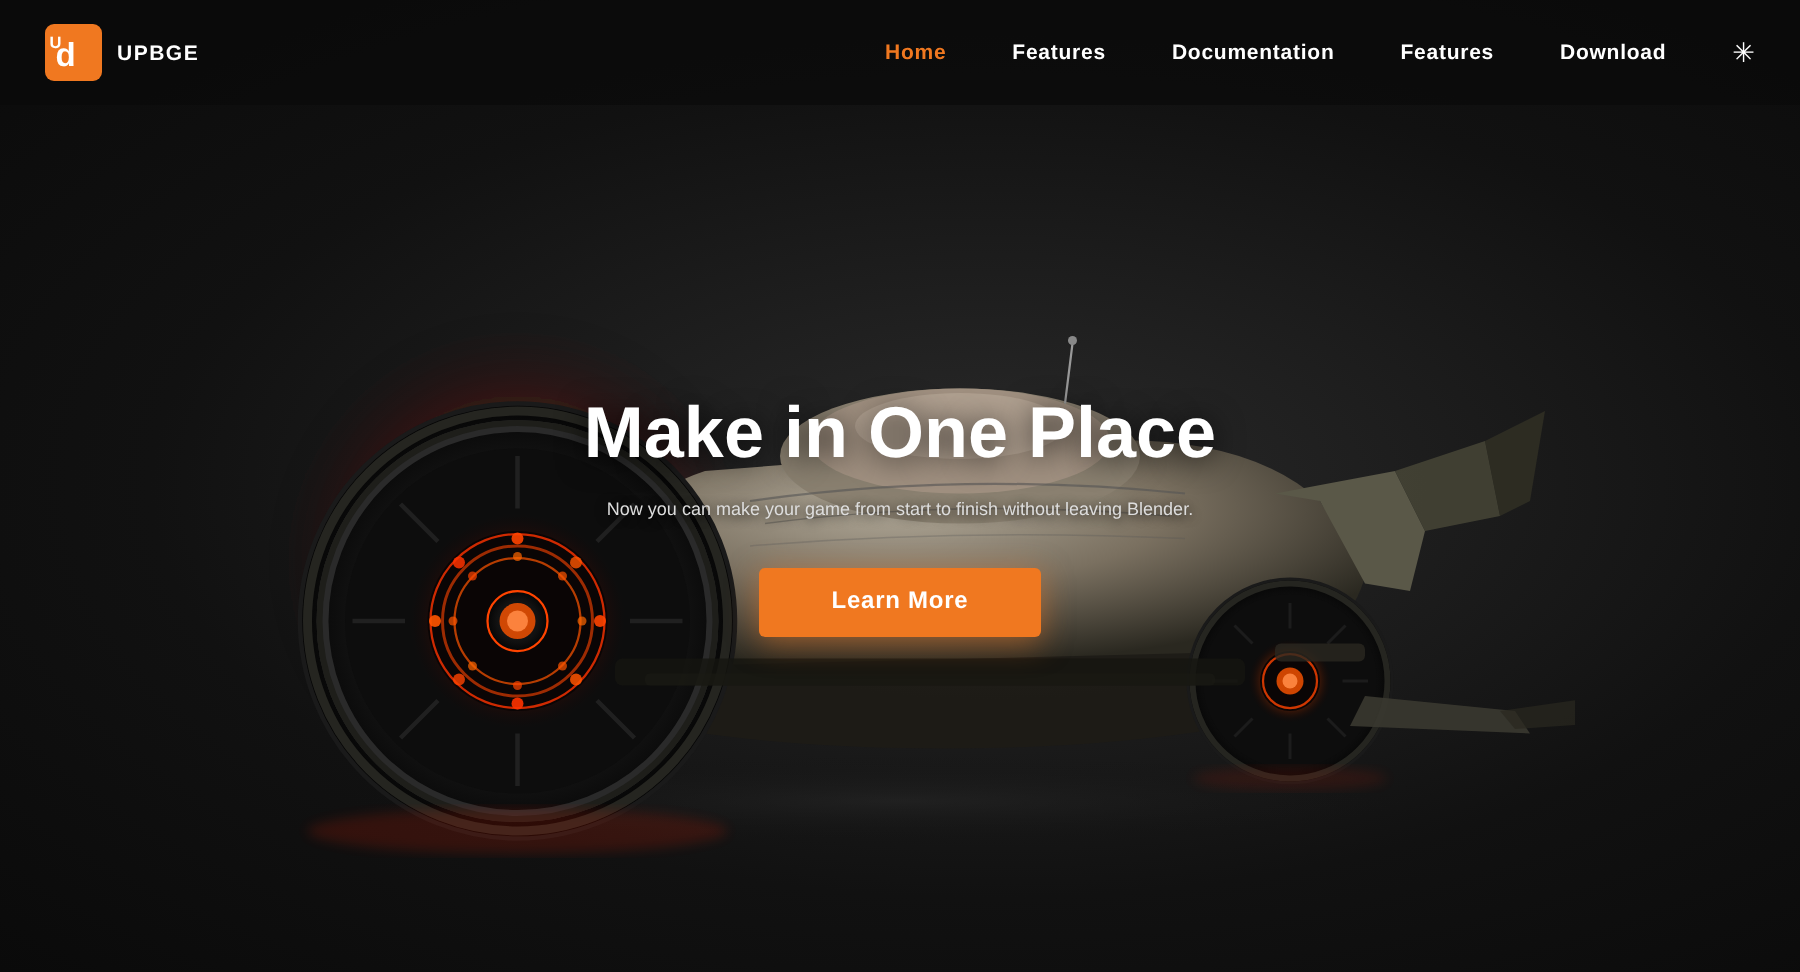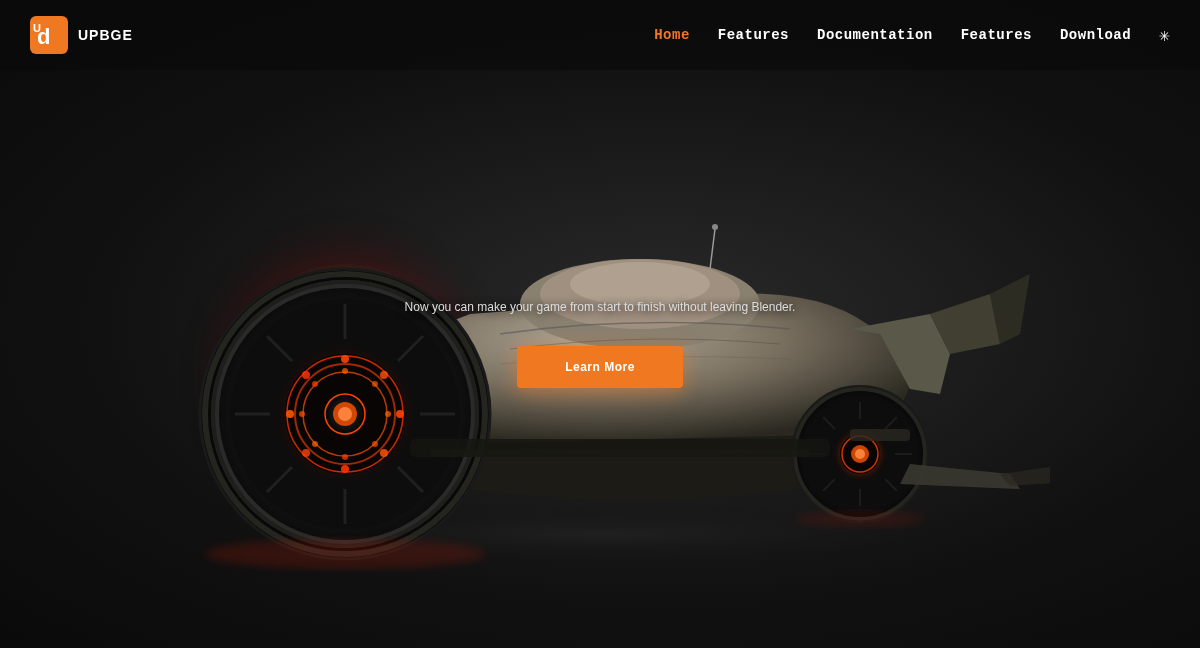--- a/index.html
+++ b/index.html
@@ -61,23 +61,22 @@
     .logo-text {
       color: #ffffff;
       font-size: 14px;
       font-weight: 700;
       letter-spacing: 1px;
     }
 
     .nav-links {
       display: flex;
       align-items: center;
-      gap: 28px;
+      gap: 44px;
       list-style: none;
-      font-family: Liberation Mono, monospace;
     }
 
     .nav-links li a {
       text-decoration: none;
       font-size: 14px;
       font-weight: 600;
       color: #ffffff;
       letter-spacing: 0.5px;
     }
 
@@ -117,21 +116,21 @@
       color: #dddddd;
       text-shadow: 0 1px 8px rgba(0,0,0,0.9);
       margin-bottom: 32px;
       font-weight: 400;
     }
 
     .hero-btn {
       display: inline-block;
       background: #f07820;
       color: #ffffff;
-      font-size: 12px;
+      font-size: 16px;
       font-weight: 700;
       padding: 14px 48px;
       border-radius: 4px;
       border: none;
       cursor: pointer;
       text-decoration: none;
       letter-spacing: 0.5px;
       box-shadow: 0 4px 20px rgba(240, 120, 32, 0.5);
       transition: background 0.2s;
     }
@@ -329,17 +328,18 @@
       <li>
         <a href="#">Download</a>
       </li>
       <li>
         <span class="nav-snowflake">✳</span>
       </li>
     </ul>
   </nav>
 
   <div class="hero-content">
+    <h1 class="hero-title">Make in One Place</h1>
     <p class="hero-subtitle">Now you can make your game from start to finish without leaving Blender.</p>
     <a href="#" class="hero-btn">Learn More</a>
   </div>
 
 </div>
 
 </body></html>

